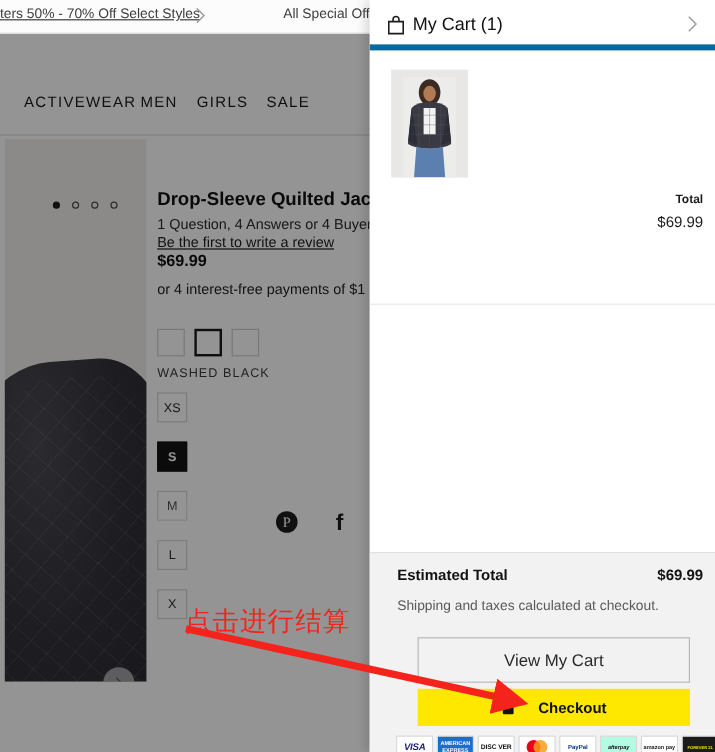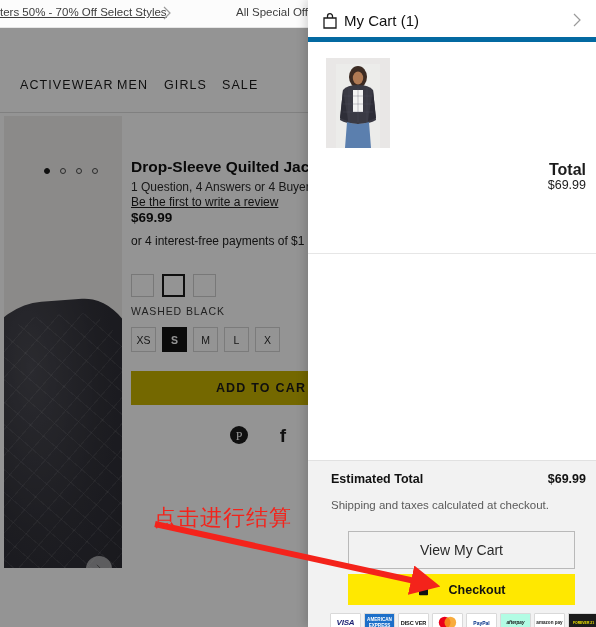--- a/index.html
+++ b/index.html
@@ -219,21 +219,22 @@
     position: absolute;
     left: 131px; top: 277px;
     font-size: 10.5px;
     letter-spacing: 0.9px;
     color: #3a3a3a;
   }
   .sizes {
     position: absolute;
     left: 131px; top: 299px;
     display: flex;
-    gap: 6px;
+    gap: 16px;
+    flex-direction: column;
   }
   .size {
     width: 25px; height: 25px;
     border: 1px solid #d5d5d5;
     box-sizing: border-box;
     display: flex; align-items: center; justify-content: center;
     font-size: 10.5px;
     color: #2c2c2c;
     background: rgba(255,255,255,0.35);
   }
@@ -326,21 +327,21 @@
     width: 64px; height: 90px;
     background: #e9e7e6;
     overflow: hidden;
   }
   .thumb-art {
     position:absolute;
     left: 50%; top: 6px;
     transform: translateX(-50%);
     width: 44px; height: 84px;
   }
-  .lbl-total  { position:absolute; right: 10px; top: 161px; font-size: 16px; font-weight: bold; color:#1c1c1c; }
+  .lbl-total  { position:absolute; right: 10px; top: 161px; font-size: 10px; font-weight: bold; color:#1c1c1c; }
   .val-total  { position:absolute; right: 10px; top: 178px; font-size: 12.5px; color:#1c1c1c; }
 
   .item-divider {
     position: absolute;
     left: 308px; top: 253px;
     width: 288px; height: 1px;
     background: #e6e6e6;
   }
 
   .cart-footer {
@@ -481,21 +482,20 @@
         <div class="color-name">WASHED BLACK</div>
 
         <div class="sizes">
           <span class="size">XS</span>
           <span class="size selected">S</span>
           <span class="size">M</span>
           <span class="size">L</span>
           <span class="size">X</span>
         </div>
 
-        <div class="atc">ADD TO CAR</div>
 
         <div class="social-bar">
           <span class="soc-icon">
             <svg viewBox="0 0 20 20" width="20" height="20">
                 <circle cx="10" cy="10" r="9" fill="#1c1c1c"></circle>
                 <text x="10" y="14.5" font-size="12" font-family="Liberation Serif, serif" fill="#ffffff" text-anchor="middle">P</text>
               </svg>
           </span>
           <span class="soc-icon">
             <svg viewBox="0 0 20 20" width="20" height="20">

